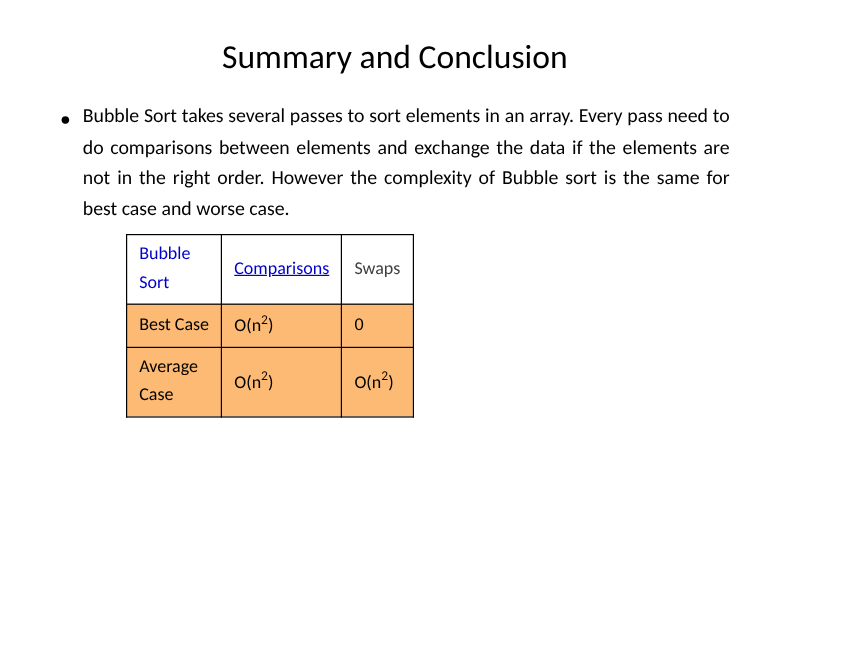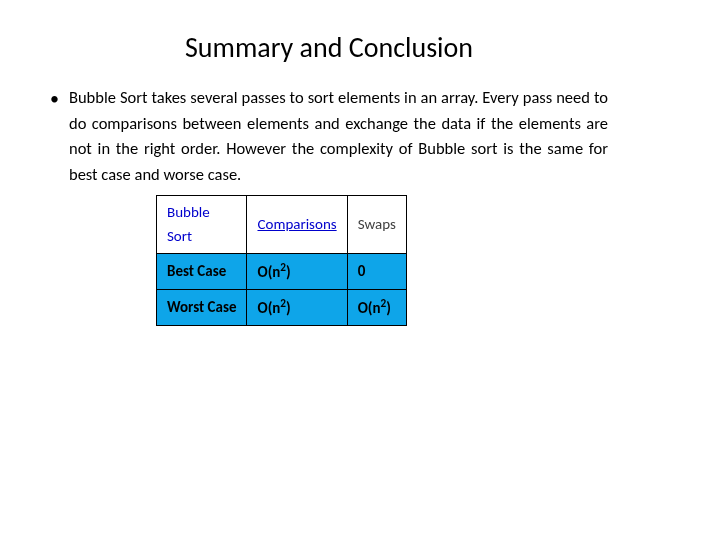--- a/index.html
+++ b/index.html
@@ -58,21 +58,21 @@
       font-size: 18px;
       margin-top: 1px;
       flex-shrink: 0;
     }
 
     .bullet-text {
       flex: 1;
     }
 
     .table-container {
-      margin-left: 87px;
+      margin-left: 36px;
       margin-top: 8px;
     }
 
     table {
       border-collapse: collapse;
       font-size: 15px;
     }
 
     table td, table th {
       border: 1px solid #000000;
@@ -86,22 +86,21 @@
       font-weight: normal;
       background: #ffffff;
     }
 
     .header-cell-1 {
       color: #0000cc !important;
     }
 
     .data-row td {
       color: #000000;
-      background: #0ea5e9;
-      font-weight: bold;
+      background: #fdba74;
     }
 
     .superscript {
       vertical-align: super;
       font-size: 0.75em;
     }
   </style>
 </head>
 <body>
 
@@ -121,21 +120,21 @@
               <td class="header-cell-1" style="color:#0000cc;">Bubble<br>Sort</td>
               <td style="color:#0000cc;text-decoration:underline;">Comparisons</td>
               <td style="color:#404040;">Swaps</td>
             </tr>
             <tr class="data-row">
               <td>Best Case</td>
               <td>O(n<span class="superscript">2</span>)</td>
               <td>0</td>
             </tr>
             <tr class="data-row">
-              <td>Worst Case</td>
+              <td>Average<br>Case</td>
               <td>O(n<span class="superscript">2</span>)</td>
               <td>O(n<span class="superscript">2</span>)</td>
             </tr>
           </tbody>
             </table>
         </div>
       </div>
     </div>
   </div>
 </div>

